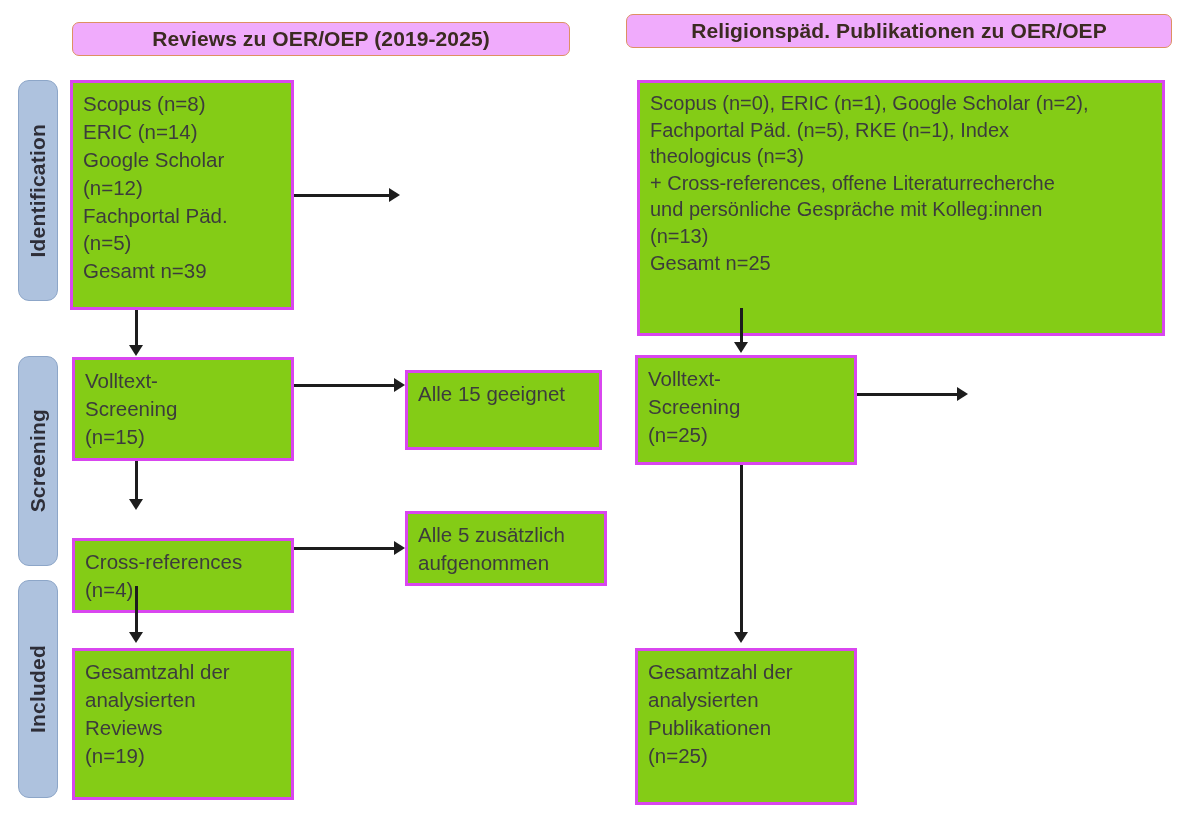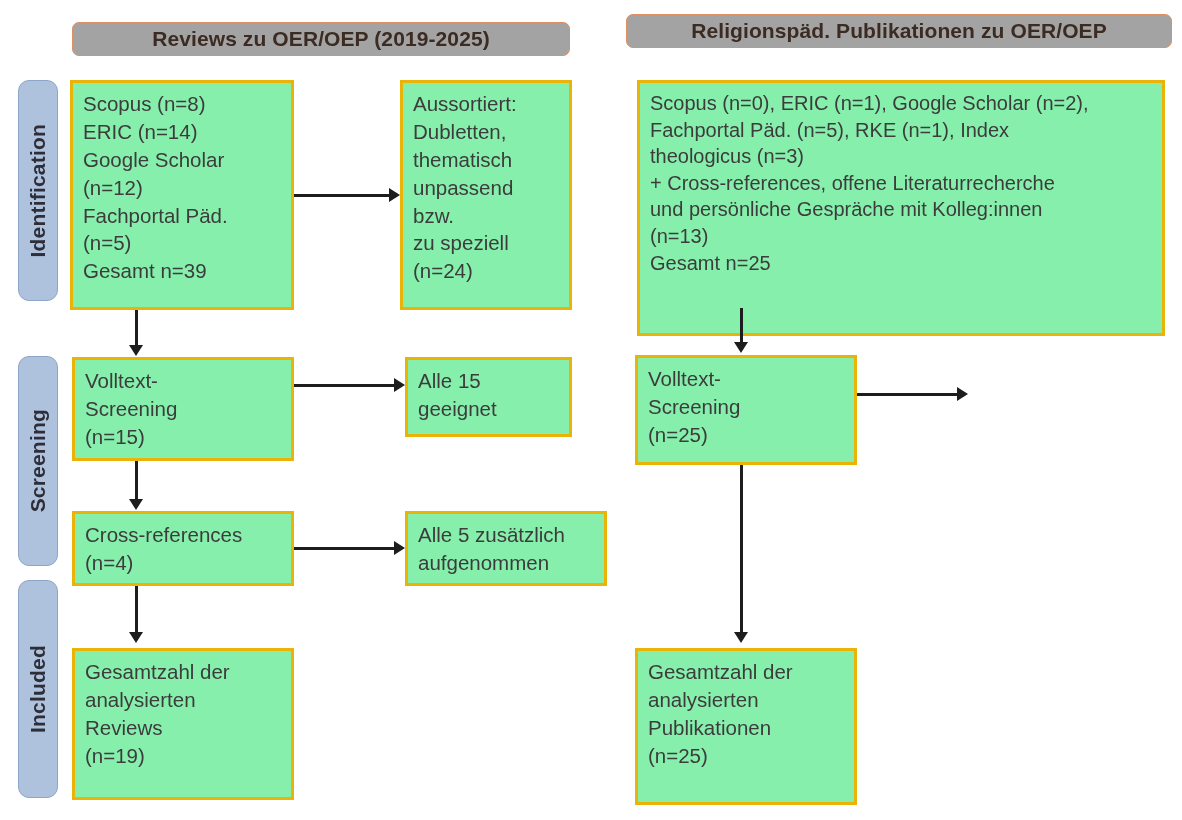--- a/index.html
+++ b/index.html
@@ -37,39 +37,39 @@
     font-size: 21px;
     font-weight: 700;
     color: #2e2e38;
     letter-spacing: 0.2px;
     white-space: nowrap;
   }
 
   
   .col-header {
     position: absolute;
-    background: #a3a3a3;
+    background: #f0abfc;
     border: 1px solid #dd9063;
     border-radius: 7px;
     box-sizing: border-box;
     display: flex;
     align-items: center;
     justify-content: center;
     color: #3b2b22;
     font-size: 21px;
     font-weight: 700;
     letter-spacing: 0.1px;
     white-space: nowrap;
   }
 
   
   .flow-box {
     position: absolute;
-    background: #86efac;
-    border: 3px solid #eab308;
+    background: #84cc16;
+    border: 3px solid #d946ef;
     box-sizing: border-box;
     padding: 7px 9px 5px 10px;
     font-size: 20.5px;
     line-height: 1.36;
     color: #3c3c3c;
     white-space: pre-line;
     overflow: hidden;
   }
   .flow-box.wide-text {
     font-size: 20px;
@@ -121,46 +121,40 @@
   <div class="col-header" style="left:626px; top:14px; width:546px; height:34px;">Religionspäd. Publikationen zu OER/OEP</div>
 
   <div class="flow-box" style="left:70px; top:80px; width:224px; height:230px;">Scopus (n=8)
 ERIC (n=14)
 Google Scholar
 (n=12)
 Fachportal Päd.
 (n=5)
 Gesamt n=39</div>
 
-  <div class="flow-box" style="left:400px; top:80px; width:172px; height:230px;">Aussortiert:
-Dubletten,
-thematisch
-unpassend bzw.
-zu speziell
-(n=24)</div>
 
   <div class="conn-h" style="left:294px; top:194px; width:95px;"></div>
   <div class="arrow-right" style="left:389px; top:188px;"></div>
 
   <div class="conn-v" style="left:135px; top:310px; height:35px;"></div>
   <div class="arrow-down" style="left:129px; top:345px;"></div>
 
   <div class="flow-box" style="left:72px; top:357px; width:222px; height:104px;">Volltext-
 Screening
 (n=15)</div>
 
-  <div class="flow-box" style="left:405px; top:357px; width:167px; height:80px;">Alle 15 geeignet</div>
+  <div class="flow-box" style="left:405px; top:370px; width:197px; height:80px;">Alle 15 geeignet</div>
 
   <div class="conn-h" style="left:294px; top:384px; width:100px;"></div>
   <div class="arrow-right" style="left:394px; top:378px;"></div>
 
   <div class="conn-v" style="left:135px; top:461px; height:38px;"></div>
   <div class="arrow-down" style="left:129px; top:499px;"></div>
 
-  <div class="flow-box" style="left:72px; top:511px; width:222px; height:75px;">Cross-references
+  <div class="flow-box" style="left:72px; top:538px; width:222px; height:75px;">Cross-references
 (n=4)</div>
 
   <div class="flow-box" style="left:405px; top:511px; width:202px; height:75px;">Alle 5 zusätzlich
 aufgenommen</div>
 
   <div class="conn-h" style="left:294px; top:547px; width:100px;"></div>
   <div class="arrow-right" style="left:394px; top:541px;"></div>
 
   <div class="conn-v" style="left:135px; top:586px; height:46px;"></div>
   <div class="arrow-down" style="left:129px; top:632px;"></div>

